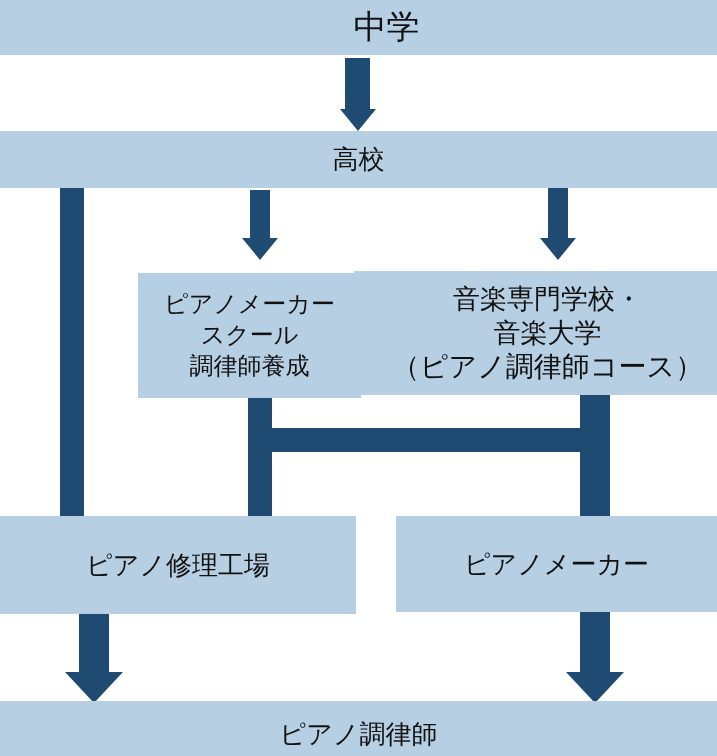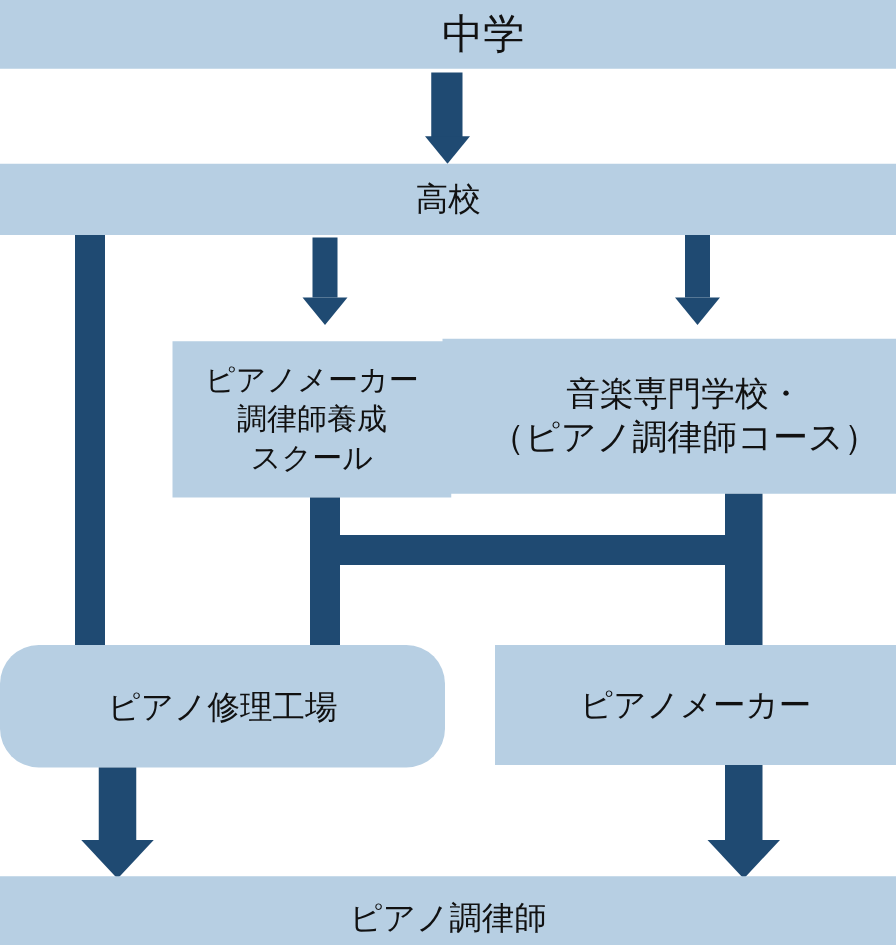--- a/index.html
+++ b/index.html
@@ -27,34 +27,35 @@
 <div class="bar" style="left:60px;top:188px;width:24px;height:328px;"></div>
 
 <div class="bar" style="left:250px;top:190px;width:20px;height:48px;"></div>
 <div class="tri" style="left:242px;top:238px;"></div>
 
 <div class="bar" style="left:548px;top:188px;width:20px;height:50px;"></div>
 <div class="tri" style="left:540px;top:238px;"></div>
 
 <div class="box" style="left:138px;top:273px;width:223px;height:125px;font-size:24px;line-height:1.3;flex-direction:column;">
   <span>ピアノメーカー</span>
+  <span>スクール</span>
   <span>調律師養成</span>
-  <span>スクール</span>
 </div>
 
 <div class="box" style="left:354px;top:271px;width:387px;height:124px;flex-direction:column;line-height:1.25;">
   <span style="font-size:27px;">音楽専門学校・</span>
+  <span style="font-size:27px;">音楽大学</span>
   <span style="font-size:28px;">（ピアノ調律師コース）</span>
 </div>
 
 <div class="bar" style="left:248px;top:398px;width:24px;height:118px;"></div>
 <div class="bar" style="left:580px;top:395px;width:30px;height:121px;"></div>
 <div class="bar" style="left:272px;top:428px;width:308px;height:24px;"></div>
 
-<div class="box" style="left:0;top:516px;width:356px;height:98px;font-size:26px;border-radius:31px;">
+<div class="box" style="left:0;top:516px;width:356px;height:98px;font-size:26px;">
   <span>ピアノ修理工場</span>
 </div>
 
 <div class="box" style="left:396px;top:516px;width:321px;height:96px;font-size:26px;">
   <span>ピアノメーカー</span>
 </div>
 
 <div class="bar" style="left:79px;top:614px;width:30px;height:60px;"></div>
 <div class="tri tri-big" style="left:65px;top:672px;"></div>
 

